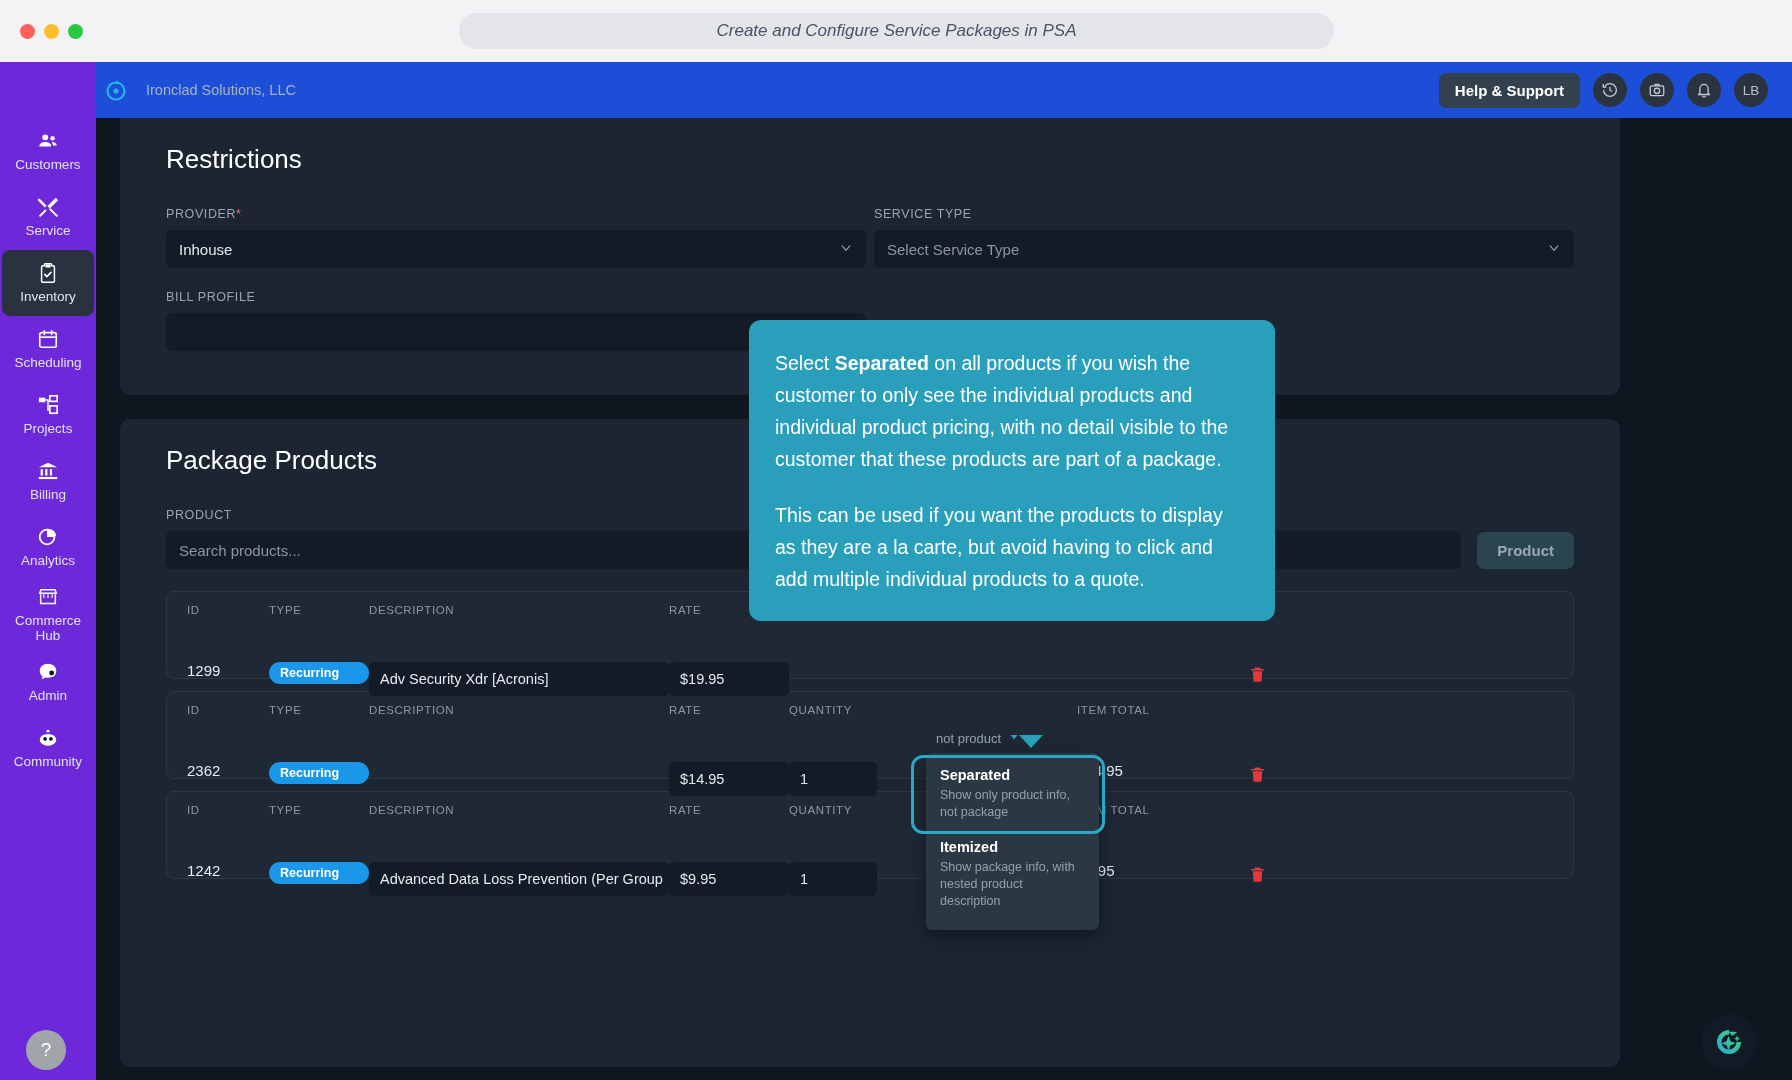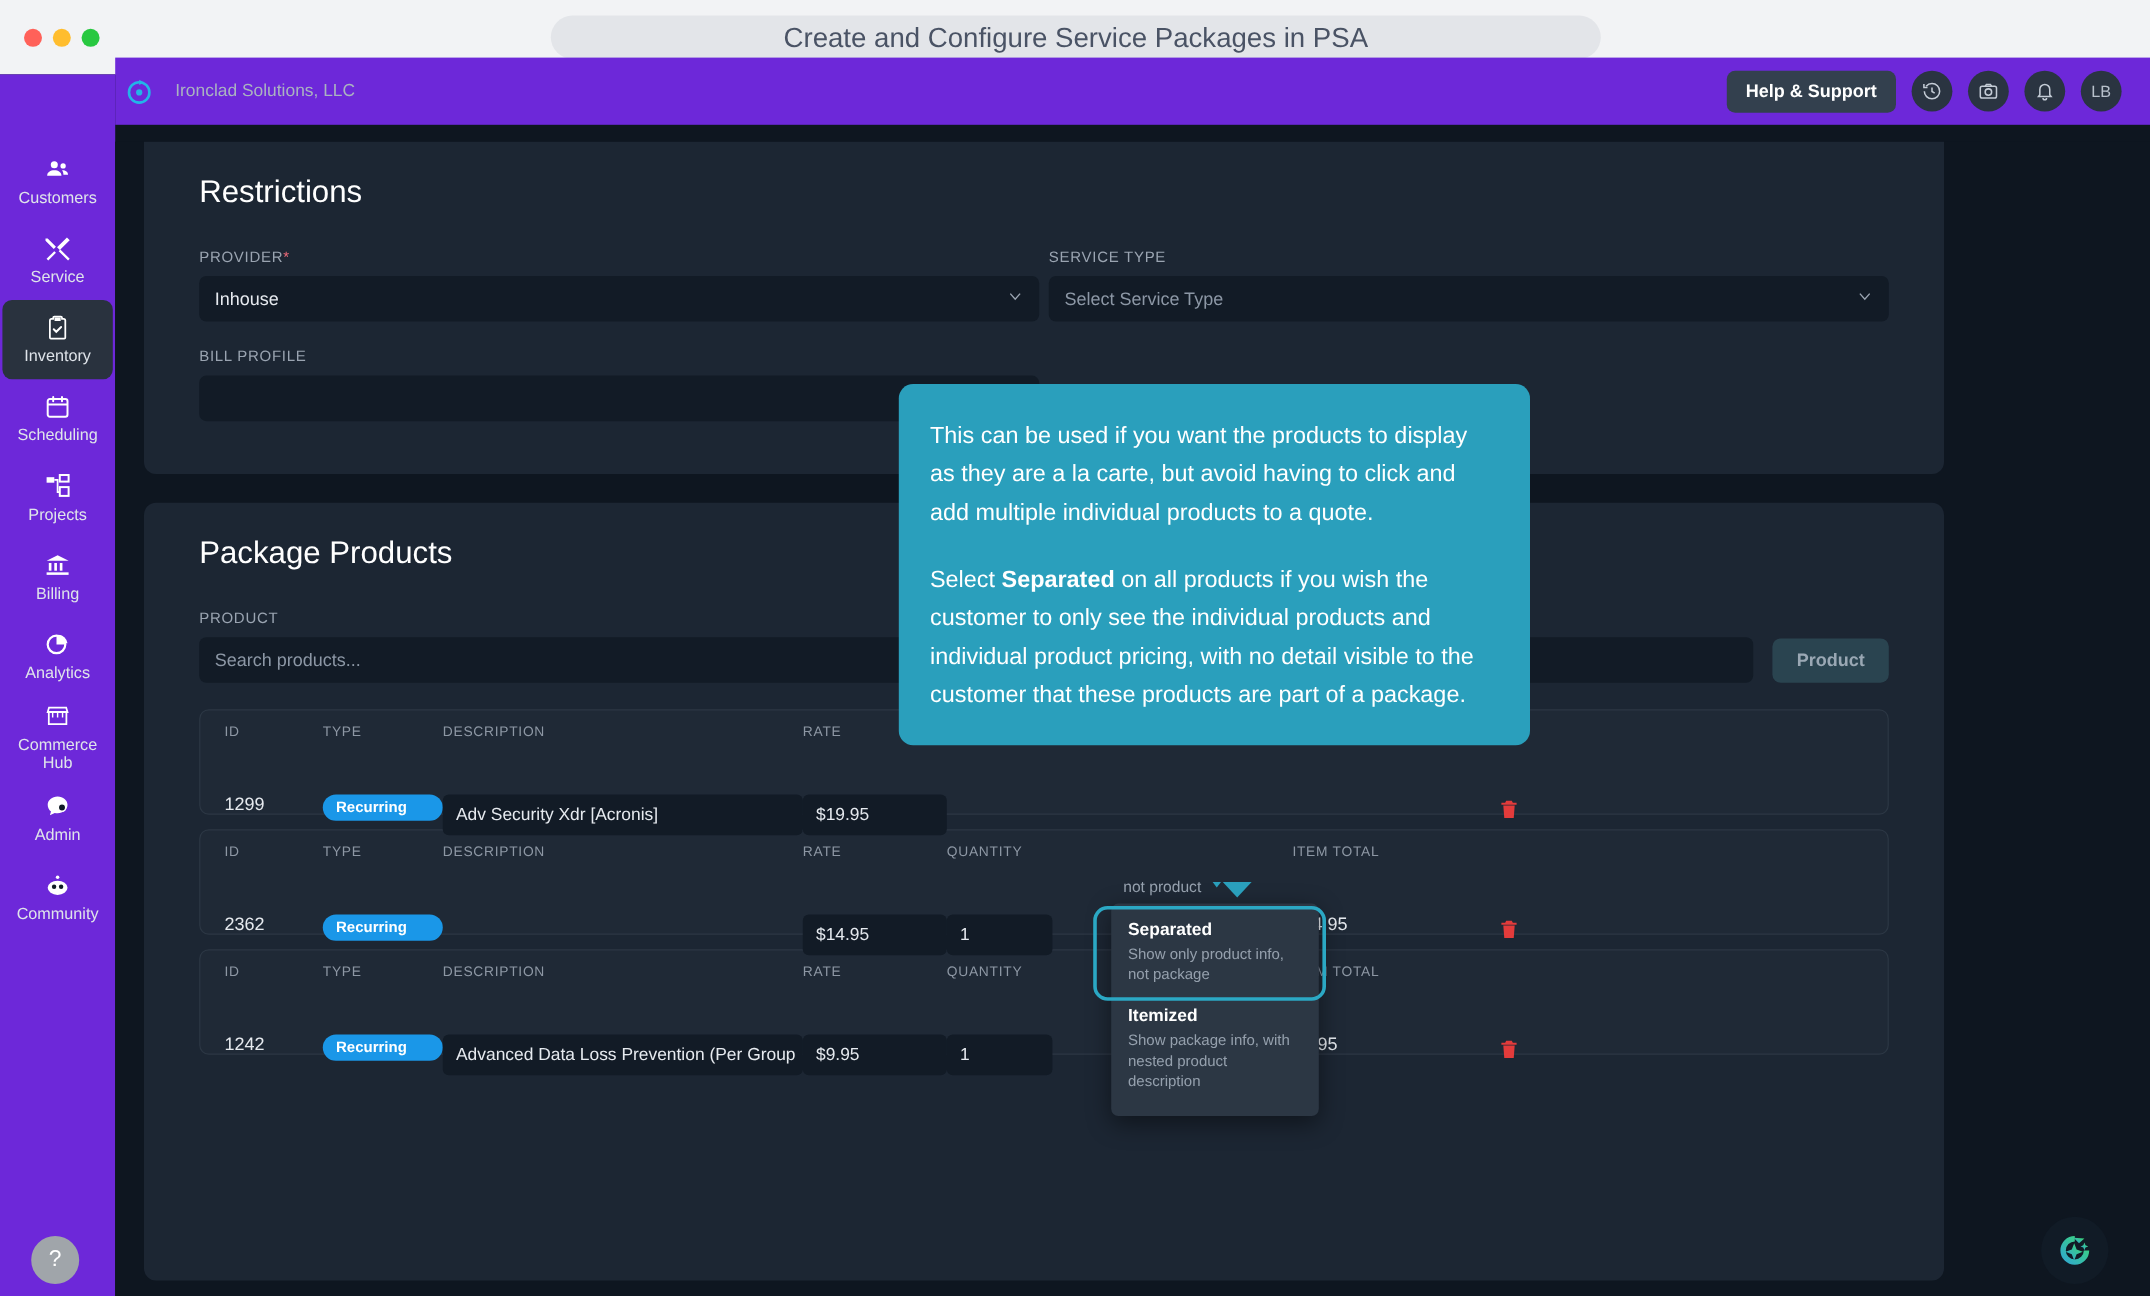--- a/index.html
+++ b/index.html
@@ -20,21 +20,21 @@
   .traffic { display: flex; gap: 9px; margin-left: 20px; }
   .dot { width: 15px; height: 15px; border-radius: 50%; }
   .dot.red { background: #ff6159; }
   .dot.yellow { background: #ffbd2e; }
   .dot.green { background: #28c840; }
   .titlebar-pill {
     position: absolute; left: 459px; top: 13px; width: 875px; height: 36px;
     background: #e3e5e9; border-radius: 18px;
     display: flex; align-items: center; justify-content: center;
   }
-  .titlebar-pill span { font-size: 23px; color: #4a5365; }
+  .titlebar-pill span { font-size: 17px; color: #4a5365; font-style: italic; }
 
   
   .sidebar {
     position: absolute; left: 0; top: 62px; width: 96px; height: 1018px;
     background: #6d28d9;
     padding-top: 56px;
   }
   .nav-item {
     width: 96px; min-height: 66px;
     display: flex; flex-direction: column; align-items: center; justify-content: center;
@@ -43,22 +43,22 @@
   }
   .nav-item .lbl { font-size: 13.5px; line-height: 15px; text-align: center; }
   .nav-item.active {
     background: #29323e; border-radius: 8px; width: 92px; margin-left: 2px;
   }
   .nav-ico { width: 22px; height: 22px; display: block; }
   .nav-ico svg { width: 22px; height: 22px; fill: #ffffff; }
 
   
   .topbar {
-    position: absolute; left: 96px; top: 48px; width: 1696px; height: 56px;
-    background: #6d28d9; display: flex; align-items: center;
+    position: absolute; left: 96px; top: 62px; width: 1696px; height: 56px;
+    background: #1d4ed8; display: flex; align-items: center;
   }
   .brand-logo { margin-left: 0px; width: 40px; display:flex; justify-content:center;}
   .brand-logo svg { width: 24px; height: 24px; }
   .org-name { margin-left: 10px; font-size: 14.5px; color: #aab3c0; }
   .topbar-right {
     margin-left: auto; display: flex; align-items: center; gap: 13px; margin-right: 24px;
   }
   .help-btn {
     background: #33404e; color: #fff; font-size: 15px; font-weight: bold;
     padding: 9px 16px; border-radius: 7px; cursor: pointer; white-space: nowrap;
@@ -543,22 +543,22 @@
     </div>
     <div class="dd-item">
       <div class="dd-title">Itemized</div>
       <div class="dd-sub">Show package info, with nested product description</div>
     </div>
   </div>
   <div class="dd-highlight"></div>
 
   <div class="tip-tail"></div>
   <div class="tooltip">
+    <p><span>Select </span><b>Separated</b><span> on all products if you wish the customer to only see the individual products and individual product pricing, with no detail visible to the customer that these products are part of a package.</span></p>
     <p>This can be used if you want the products to display as they are a la carte, but avoid having to click and add multiple individual products to a quote.</p>
-    <p><span>Select </span><b>Separated</b><span> on all products if you wish the customer to only see the individual products and individual product pricing, with no detail visible to the customer that these products are part of a package.</span></p>
   </div>
 
   <div class="help-fab">?</div>
   <div class="ai-fab">
     <svg viewBox="0 0 32 32">
       <defs>
           <linearGradient id="aigrad" x1="0" y1="1" x2="1" y2="0">
         <stop offset="0" stop-color="#2fa3d8"></stop>
             <stop offset="1" stop-color="#3ddc6e"></stop>
       </linearGradient>

